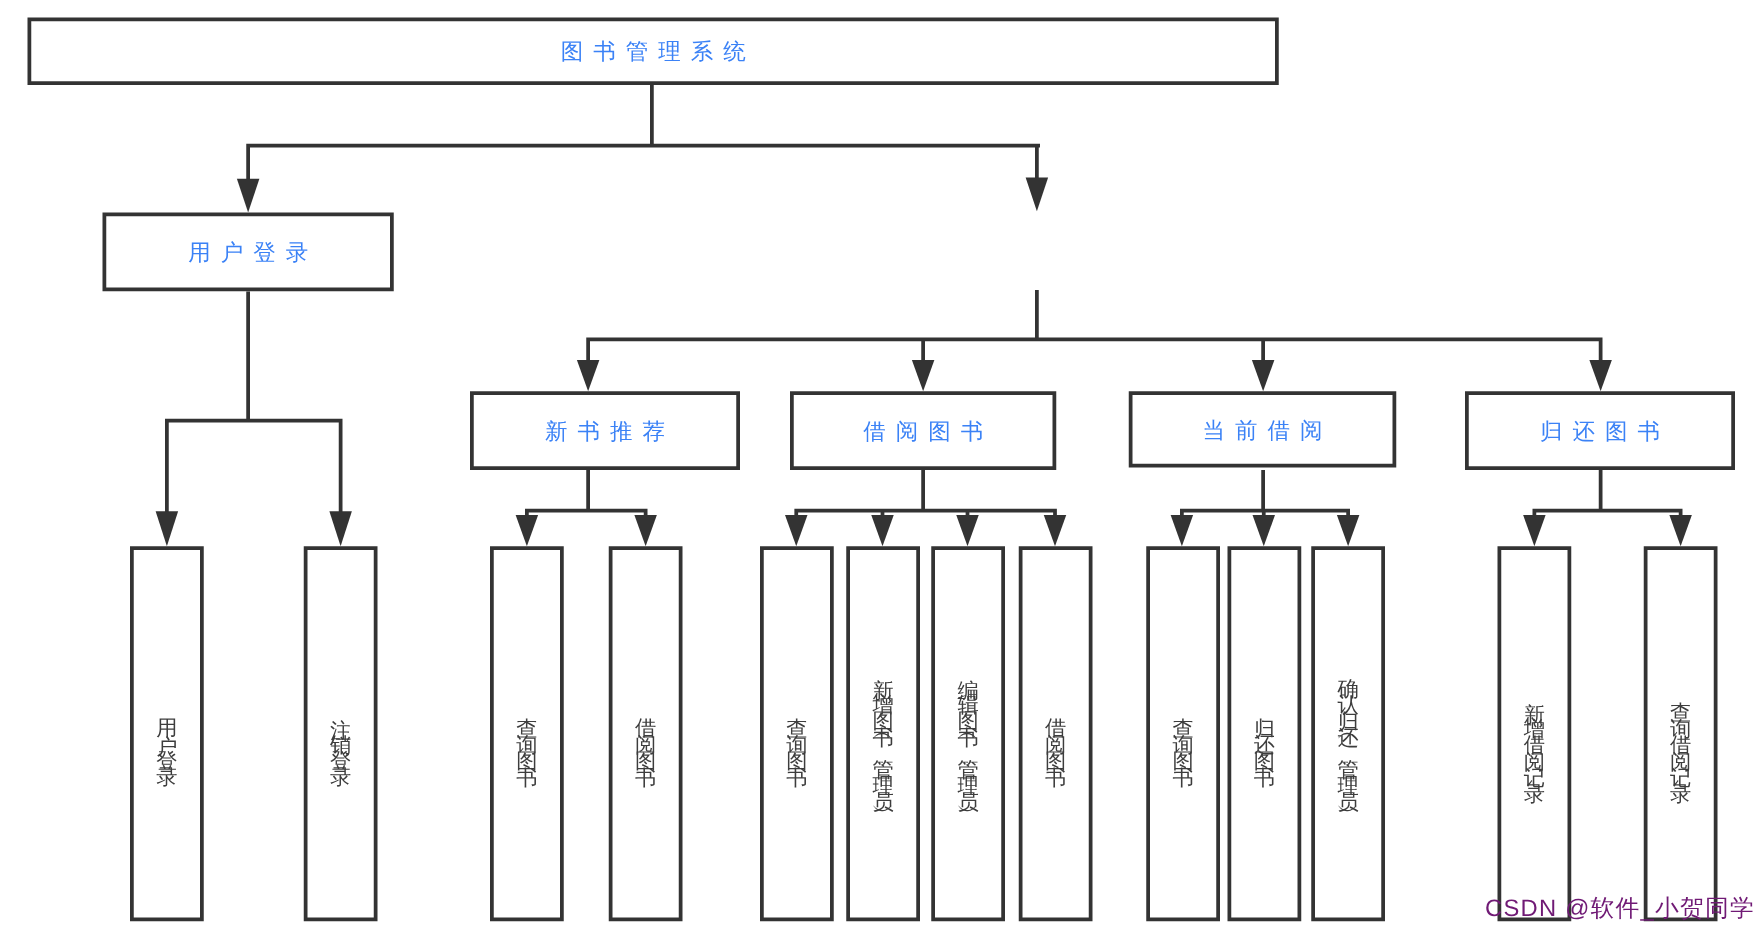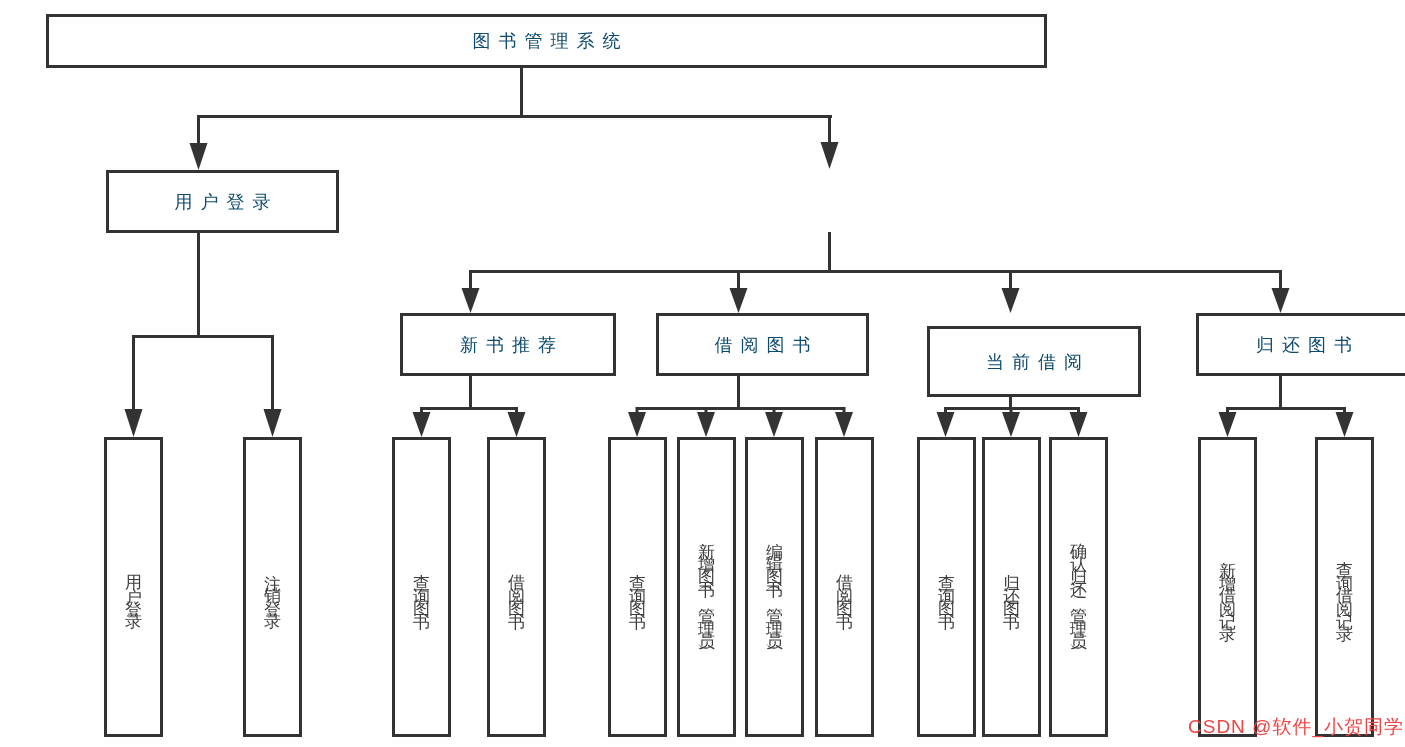--- a/index.html
+++ b/index.html
@@ -23,24 +23,23 @@
   .node {
     position: absolute;
     background: #ffffff;
     border: 3px solid #333333;
     display: flex;
     align-items: center;
     justify-content: center;
     font-size: 18px;
     letter-spacing: 8px;
     text-indent: 8px;
-    color: #0c4a6e;
+    color: #3b82f6;
     z-index: 1;
     white-space: nowrap;
-    margin-left: 24px;
   }
   .vnode {
     position: absolute;
     background: #ffffff;
     border: 3px solid #333333;
     display: flex;
     align-items: center;
     justify-content: center;
     writing-mode: vertical-rl;
     text-orientation: mixed;
@@ -48,21 +47,21 @@
     letter-spacing: 13px;
     color: #3d3d3d;
     z-index: 1;
     line-height: 1;
   }
   .watermark {
     position: absolute;
     left: 1188px;
     top: 714px;
     font-size: 19px;
-    color: #ef4444;
+    color: #701a75;
     letter-spacing: 1px;
     white-space: nowrap;
     z-index: 2;
   }
 </style>
 </head>
 <body>
 
 <div class="stage">
 
@@ -112,21 +111,21 @@
       <polygon points="1335.5,412 1353.5,412 1344.5,437"></polygon>
     </g>
   </svg>
 
   <div class="node" style="left:22px; top:14px; width:1001px; height:54px;">图书管理系统</div>
 
   <div class="node" style="left:82px; top:170px; width:233px; height:63px;">用户登录</div>
 
   <div class="node" style="left:376px; top:313px; width:216px; height:63px;">新书推荐</div>
   <div class="node" style="left:632px; top:313px; width:213px; height:63px;">借阅图书</div>
-  <div class="node" style="left:903px; top:326px; width:214px; height:71px;">当前借阅</div>
+  <div class="node" style="left:903px; top:313px; width:214px; height:61px;">当前借阅</div>
   <div class="node" style="left:1172px; top:313px; width:216px; height:63px;">归还图书</div>
 
   <div class="vnode" style="left:104px; top:437px; width:59px; height:300px;">用户登录</div>
   <div class="vnode" style="left:243px; top:437px; width:59px; height:300px;">注销登录</div>
 
   <div class="vnode" style="left:392px; top:437px; width:59px; height:300px;">查询图书</div>
   <div class="vnode" style="left:487px; top:437px; width:59px; height:300px;">借阅图书</div>
 
   <div class="vnode" style="left:608px; top:437px; width:59px; height:300px;">查询图书</div>
   <div class="vnode" style="left:677px; top:437px; width:59px; height:300px;">新增图书（管理员）</div>

